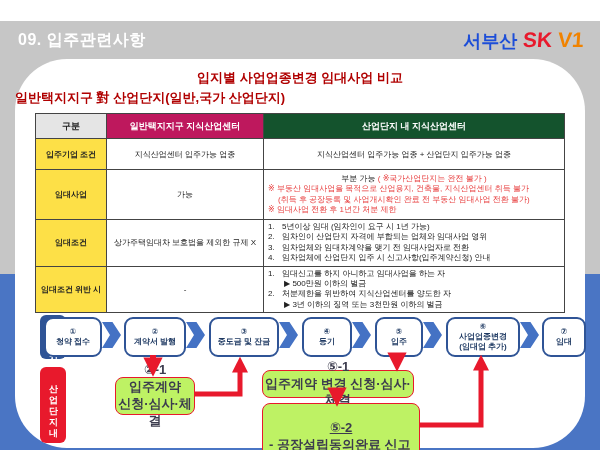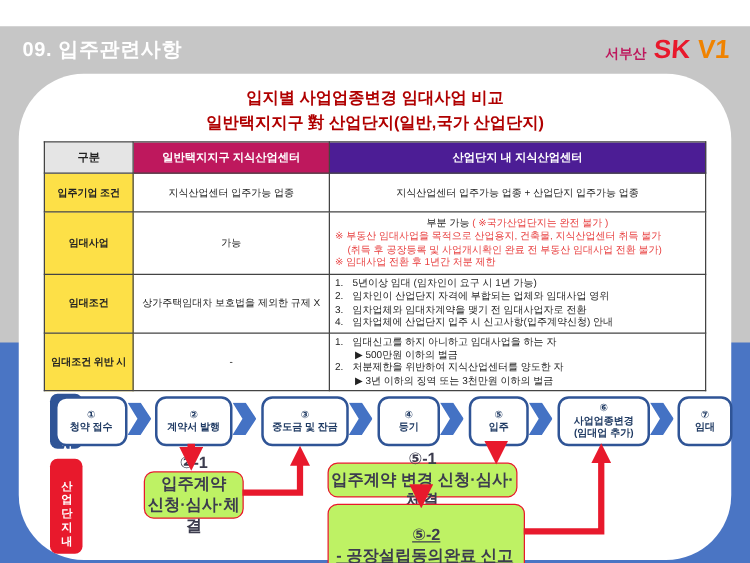--- a/index.html
+++ b/index.html
@@ -4,37 +4,37 @@
 <style>
   html,body{margin:0;padding:0;}
   body{font-family:"Liberation Sans","DejaVu Sans",sans-serif;}
   .slide{position:relative;width:600px;height:450px;background:#c6c6c6;overflow:hidden;margin-top:21px;}
   .blue-bg{position:absolute;left:0;top:253px;width:600px;height:197px;background:#4a75c4;}
   .card{position:absolute;left:15px;top:38px;width:570px;height:389px;background:#ffffff;border-radius:52px;}
 
   
   .page-title{position:absolute;left:18px;top:9px;font-size:16px;font-weight:bold;color:#ffffff;letter-spacing:0.5px;}
   .logo{position:absolute;right:16px;top:7px;display:flex;align-items:baseline;gap:6px;}
-  .logo .region{font-size:11px;font-weight:bold;color:#be185d;}
+  .logo .region{font-size:18px;font-weight:bold;color:#1d4ed8;}
   .logo .sk{font-size:21px;font-weight:bold;color:#e8192c;transform:skewX(-4deg);}
   .logo .v1{font-size:21px;font-weight:bold;color:#f08300;transform:skewX(-4deg);}
 
   
   .t1{position:absolute;left:15px;top:48px;width:570px;text-align:center;font-size:13px;font-weight:bold;color:#b00000;}
-  .t2{position:absolute;left:15px;top:68px;width:570px;text-align:center;font-size:13px;font-weight:bold;color:#b00000;}
+  .t2{position:absolute;left:15px;top:68px;width:570px;font-size:13px;font-weight:bold;color:#b00000;}
 
   
   .tbl{position:absolute;left:35px;top:92px;width:530px;border:1px solid #444;border-collapse:collapse;table-layout:fixed;}
   .tbl td,.tbl th{border:1px solid #444;padding:2px 4px;vertical-align:middle;}
   .col-label{width:84px;background:#fde047;font-size:8px;font-weight:bold;color:#222;text-align:center;font-family:Liberation Serif, serif;}
   .col-mid{width:148px;font-size:8px;color:#222;text-align:center;}
   .col-right{width:292px;font-size:8px;color:#222;}
   .hdr-grey{background:#e5e5e5;color:#222;font-size:9px;font-weight:bold;text-align:center;height:20px;}
   .hdr-blue{background:#be185d;color:#fff;font-size:9px;font-weight:bold;text-align:center;}
-  .hdr-red{background:#4c1d95;color:#fff;font-size:9px;font-weight:bold;text-align:center;}
+  .hdr-red{background:#14532d;color:#fff;font-size:9px;font-weight:bold;text-align:center;}
   .center{text-align:center;}
   .red{color:#e84040;}
   .line{line-height:1.3;}
   .ind1{padding-left:10px;}
   .ind2{padding-left:16px;}
   .num-line{display:flex;line-height:1.3;}
   .num-line .no{width:14px;flex:none;}
 
   
   .vlabel{position:absolute;width:26px;border-radius:6px;color:#fff;font-size:9px;font-weight:bold;

